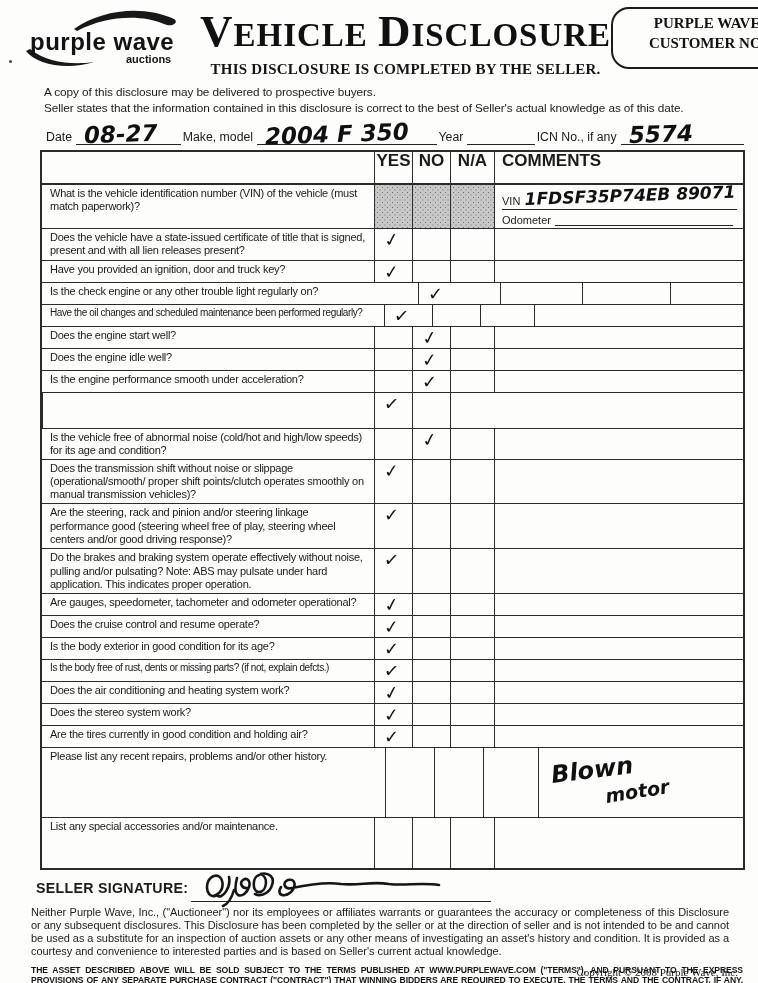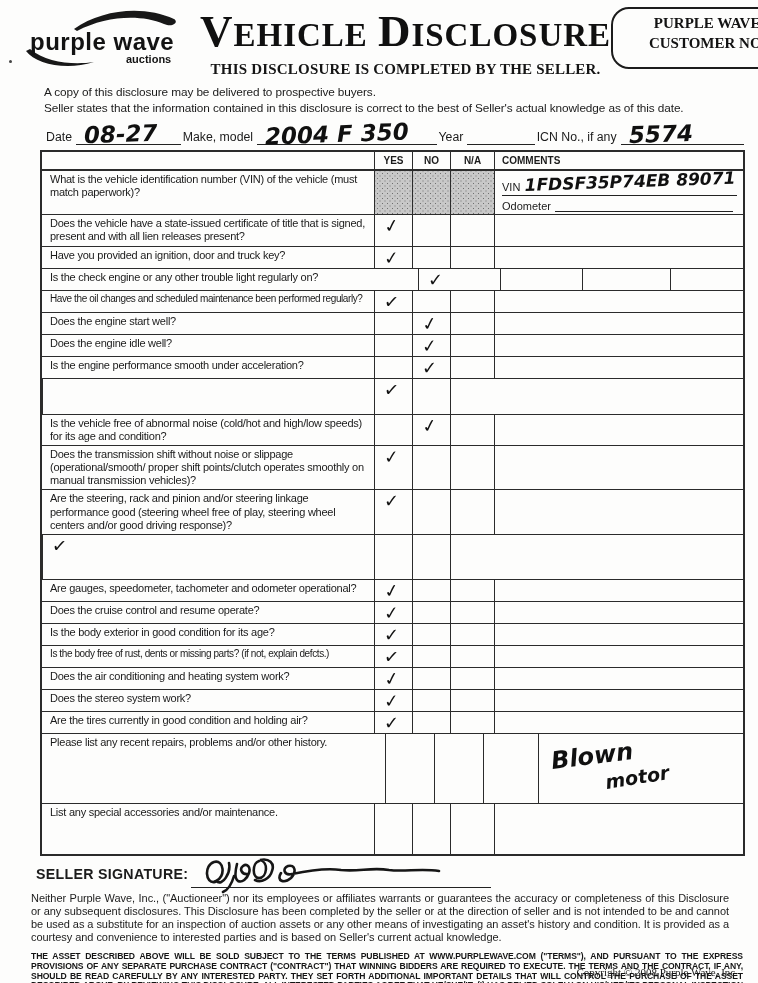--- a/index.html
+++ b/index.html
@@ -37,21 +37,21 @@
   .fline { border-bottom:1.7px solid #222; position:relative; height:22px; }
   .fline.date-line { width:112px; }
   .fline.make-line { width:192px; }
   .fline.year-line { width:72px; }
   .fline.icn-line  { width:132px; }
   .hand { font-family:"DejaVu Sans", sans-serif; font-style:italic; font-weight:700; color:#101010; }
   .fline .hand { position:absolute; left:8px; bottom:-3px; font-size:23px; white-space:nowrap; transform:rotate(-2deg); }
   
   .vtable { margin:0 13px 0 40px; border:2px solid #2b2b2b; }
   .trow, .thead-row { display:grid; grid-template-columns:332px 38px 38px 44px auto; }
-  .thead-row { height:19px; border-bottom:2px solid #2b2b2b; font-weight:bold; font-size:10px; }
+  .thead-row { height:33px; border-bottom:2px solid #2b2b2b; font-weight:bold; font-size:17px; }
   .thead-row .hc { border-left:1.5px solid #2b2b2b; text-align:center; line-height:18px; }
   .thead-row .hc.hcomments { text-align:left; padding-left:7px; }
   .trow { border-bottom:1.8px solid #2b2b2b; }
   .trow:last-child { border-bottom:none; }
   .q { padding:2px 4px 2px 8px; font-size:11px; letter-spacing:-.25px; line-height:1.2; color:#1a1a1a; }
   .q.small { font-size:10px; letter-spacing:-.4px; }
   .c { border-left:1.5px solid #2b2b2b; position:relative; }
   .c.comments { padding:1px 6px 2px 7px; }
   .check {
     font-family:"DejaVu Sans", sans-serif; font-size:18px; font-weight:bold;
@@ -175,21 +175,21 @@
     </div>
 
     <div class="trow" style="min-height: 20px; gap: 44px;">
       <div class="q">Is the check engine or any other trouble light regularly on?</div>
       <div class="c yes"><span class="check" style="transform: rotate(0deg);">✓</span></div>
       <div class="c no"></div>
       <div class="c na"></div>
       <div class="c comments"></div>
     </div>
 
-    <div class="trow" style="min-height: 17px;">
+    <div class="trow" style="min-height: 17px; gap: 10px;">
       <div class="q small">Have the oil changes and scheduled maintenance been performed regularly?</div>
       <div class="c yes"><span class="check" style="transform: rotate(5deg);">✓</span></div>
       <div class="c no"></div>
       <div class="c na"></div>
       <div class="c comments"></div>
     </div>
 
     <div class="trow" style="min-height: 20px;">
       <div class="q">Does the engine start well?</div>
       <div class="c yes"></div>
@@ -239,20 +239,21 @@
 
     <div class="trow" style="min-height: 45px;">
       <div class="q">Are the steering, rack and pinion and/or steering linkage performance good (steering wheel free of play, steering wheel centers and/or good driving response)?</div>
       <div class="c yes"><span class="check" style="transform: rotate(0deg);">✓</span></div>
       <div class="c no"></div>
       <div class="c na"></div>
       <div class="c comments"></div>
     </div>
 
     <div class="trow" style="min-height: 45px;">
+      <div class="q">Do the brakes and braking system operate effectively without noise, pulling and/or pulsating? Note: ABS may pulsate under hard application.  This indicates proper operation.</div>
       <div class="c yes"><span class="check" style="transform: rotate(5deg);">✓</span></div>
       <div class="c no"></div>
       <div class="c na"></div>
       <div class="c comments"></div>
     </div>
 
     <div class="trow" style="min-height: 20px;">
       <div class="q">Are gauges, speedometer, tachometer and odometer operational?</div>
       <div class="c yes"><span class="check" style="transform: rotate(-10deg);">✓</span></div>
       <div class="c no"></div>

